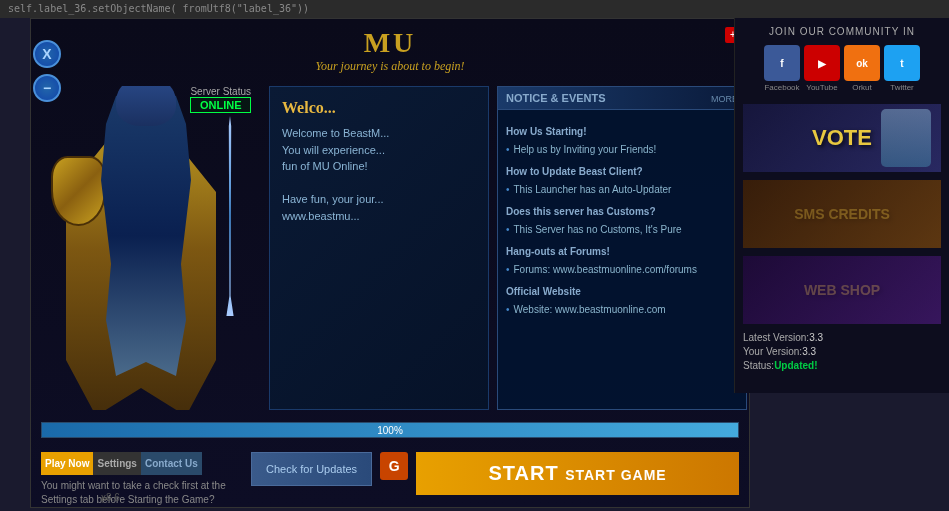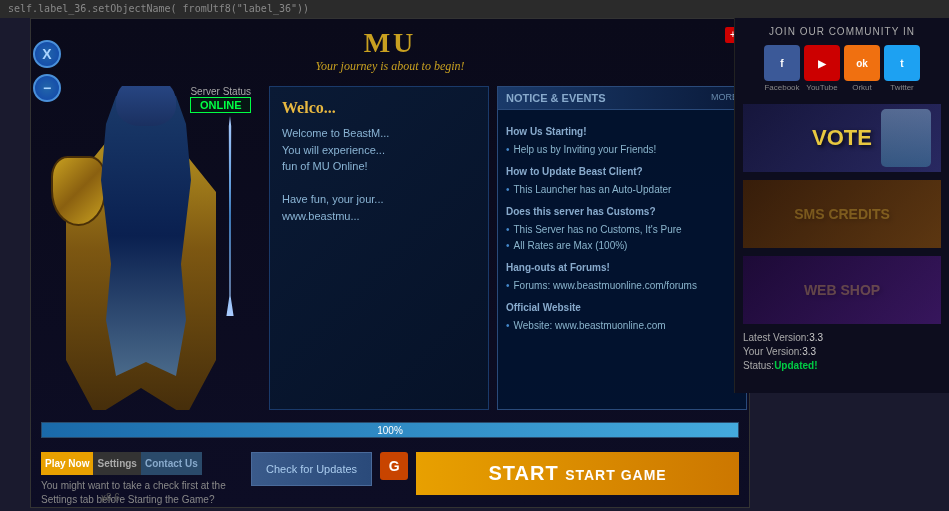--- a/index.html
+++ b/index.html
@@ -149,21 +149,21 @@
       width: 250px;
       min-width: 250px;
       background: rgba(0,20,50,0.8);
       border: 1px solid #2a4a7a;
     }
     .notice-header {
       background: linear-gradient(90deg, #1a3a6a, #0a1a3a);
       padding: 5px 8px;
       display: flex;
       justify-content: space-between;
-      align-items: flex-start;
+      align-items: flex-end;
       border-bottom: 1px solid #2a4a7a;
       gap: 31px;
     }
     .notice-title {
       font-size: 11px;
       font-weight: bold;
       color: #88aacc;
     }
     .notice-more {
       font-size: 9px;
@@ -510,21 +510,20 @@
         <span class="notice-title">NOTICE &amp; EVENTS</span>
         <span class="notice-more">MORE</span>
       </div>
       <div class="notice-body">
         <div class="notice-section-title">How Us Starting!</div>
         <div class="notice-item">Help us by Inviting your Friends!</div>
         <div class="notice-section-title">How to Update Beast Client?</div>
         <div class="notice-item">This Launcher has an Auto-Updater</div>
         <div class="notice-section-title">Does this server has Customs?</div>
         <div class="notice-item">This Server has no Customs, It's Pure</div>
-        <div class="notice-item">All Rates are Max (100%)</div>
         <div class="notice-section-title">Hang-outs at Forums!</div>
         <div class="notice-item">Forums: www.beastmuonline.com/forums</div>
         <div class="notice-section-title">Official Website</div>
         <div class="notice-item">Website: www.beastmuonline.com</div>
       </div>
     </div>
   </div>
 
   <div class="progress-area">
     <div class="progress-bar-outer">

